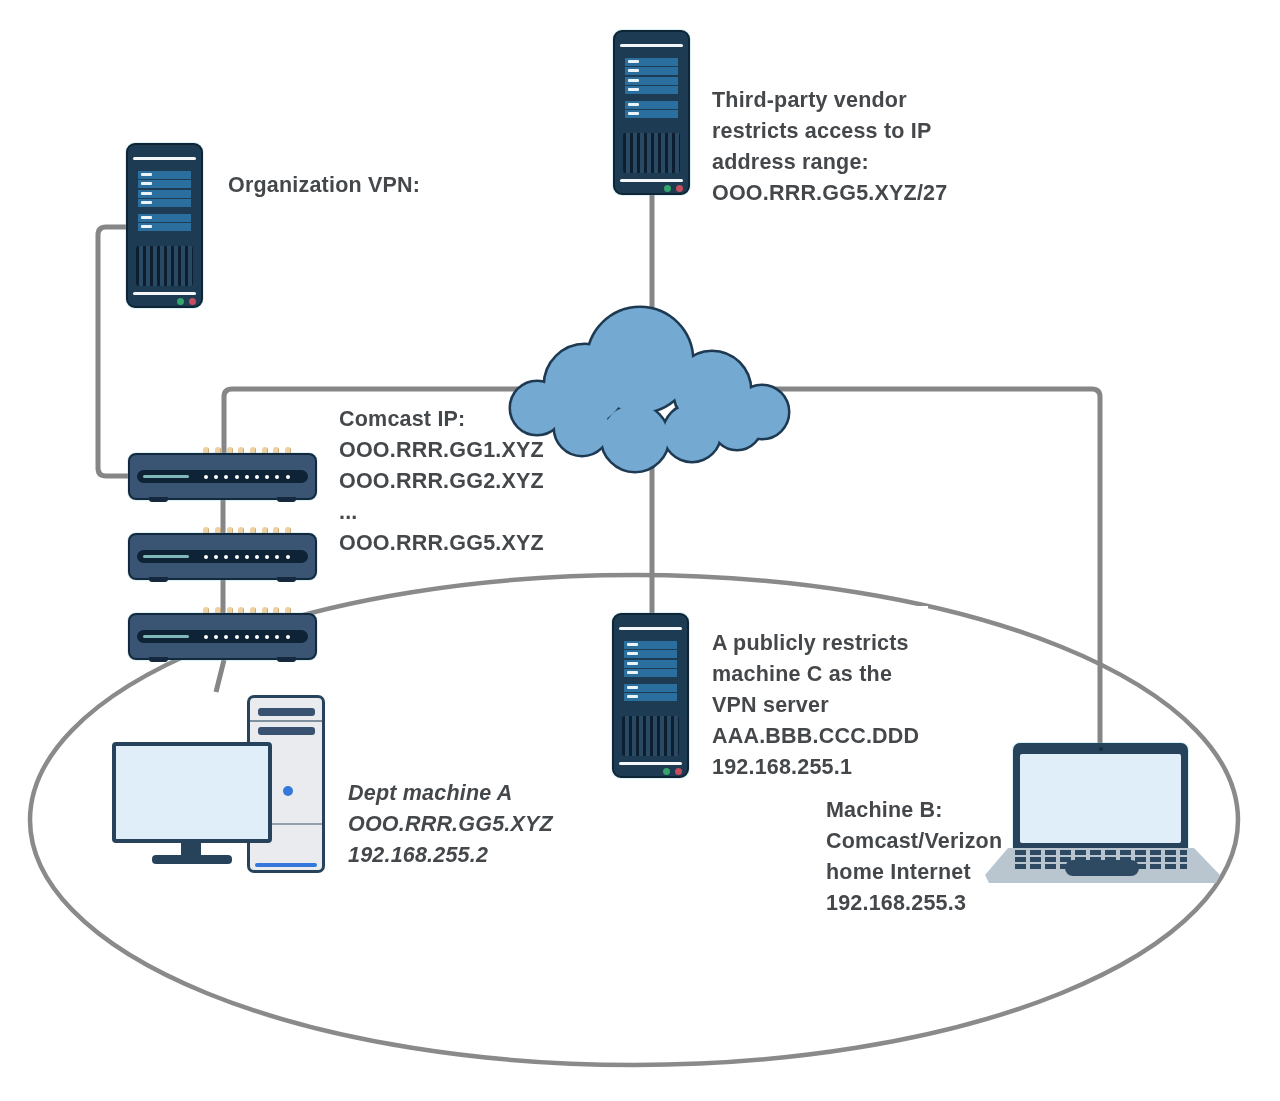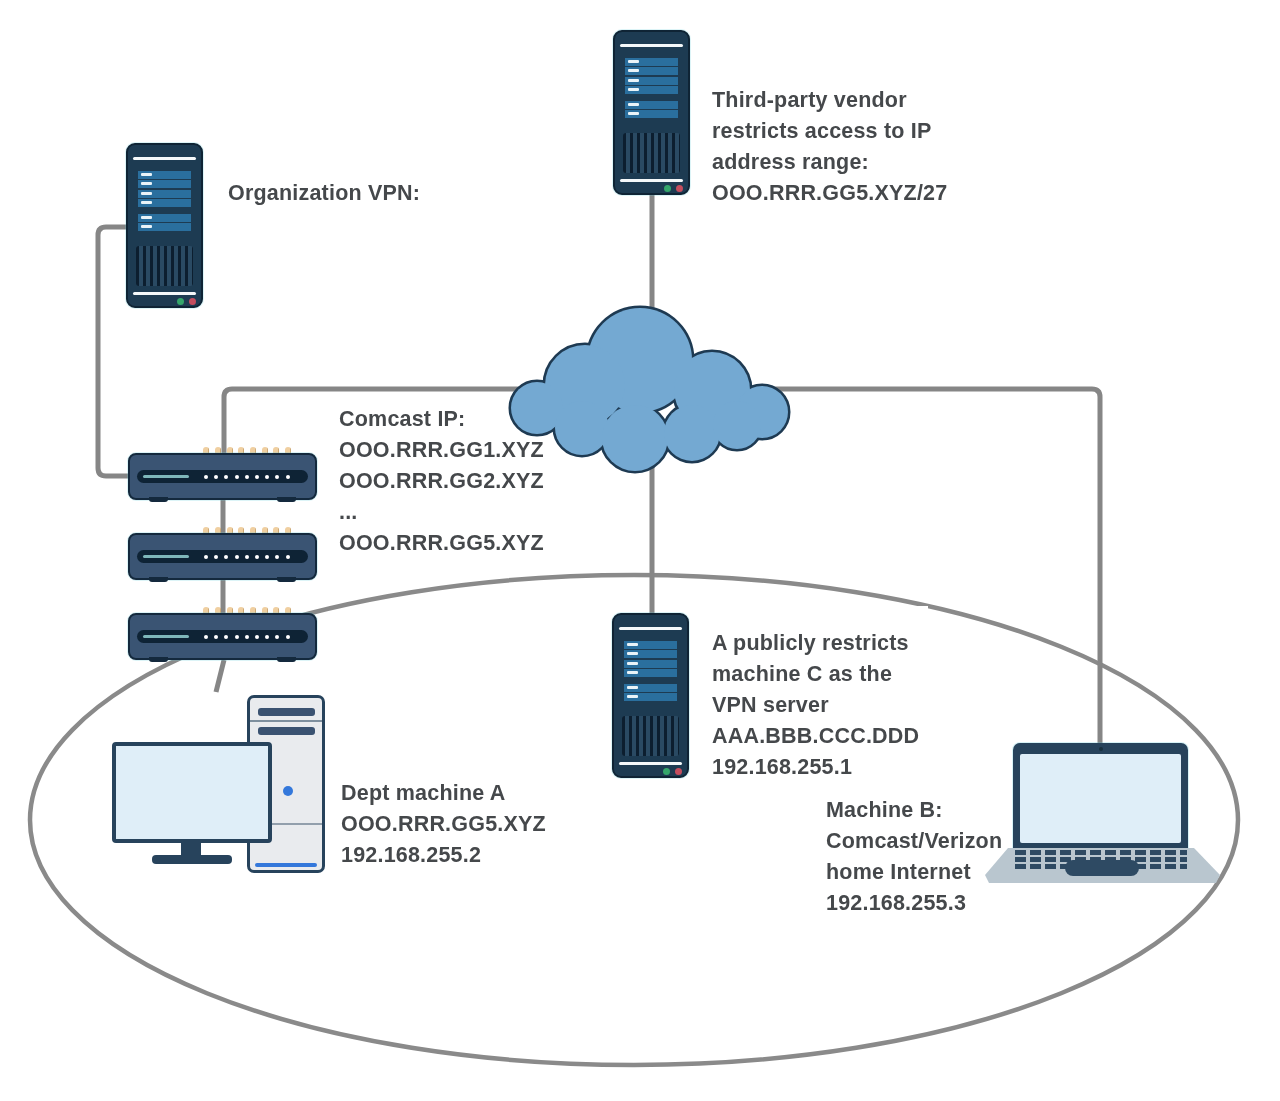--- a/index.html
+++ b/index.html
@@ -96,21 +96,21 @@
     <path d="M 128 227 L 106 227 Q 98 227 98 235 L 98 468 Q 98 476 106 476 L 134 476"></path>
     <path d="M 652 193 L 652 332"></path>
     <path d="M 560 389 L 232 389 Q 224 389 224 397 L 224 454"></path>
     <path d="M 758 389 L 1092 389 Q 1100 389 1100 397 L 1100 752"></path>
     <path d="M 652 452 L 652 625"></path>
     <path d="M 223 498 L 223 537"></path>
     <path d="M 223 578 L 223 617"></path>
     <path d="M 224 660 L 216 692"></path>
   </svg>
 
-  <div class="label" style="left:205px;top:167px;width:199px;height:81px;padding:11px 0 0 23px;">
+  <div class="label" style="left:205px;top:159px;width:199px;height:81px;padding:11px 0 0 23px;">
       <div>Organization VPN:</div>
     </div>
 
   <div class="label" style="left:697px;top:62px;width:265px;height:130px;padding:23px 0 0 15px;">
       <div>Third-party vendor</div>
       <div>restricts access to IP</div>
       <div>address range:</div>
       <div>OOO.RRR.GG5.XYZ/27</div>
     </div>
 
@@ -123,21 +123,21 @@
     </div>
 
   <div class="label" style="left:695px;top:606px;width:216px;height:172px;padding:22px 0 0 17px;">
       <div>A publicly restricts</div>
       <div>machine C as the</div>
       <div>VPN server</div>
       <div>AAA.BBB.CCC.DDD</div>
       <div>192.168.255.1</div>
     </div>
 
-  <div class="label" style="left:327px;top:757px;width:226px;height:105px;padding:21px 0 0 14px;">
+  <div class="label" style="left:334px;top:757px;width:226px;height:105px;padding:21px 0 0 14px;font-style:italic;">
       <div>Dept machine A</div>
       <div>OOO.RRR.GG5.XYZ</div>
       <div>192.168.255.2</div>
     </div>
 
   <div class="label" style="left:803px;top:775px;width:180px;height:131px;padding:20px 0 0 23px;">
       <div>Machine B:</div>
       <div>Comcast/Verizon</div>
       <div>home Internet</div>
       <div>192.168.255.3</div>

